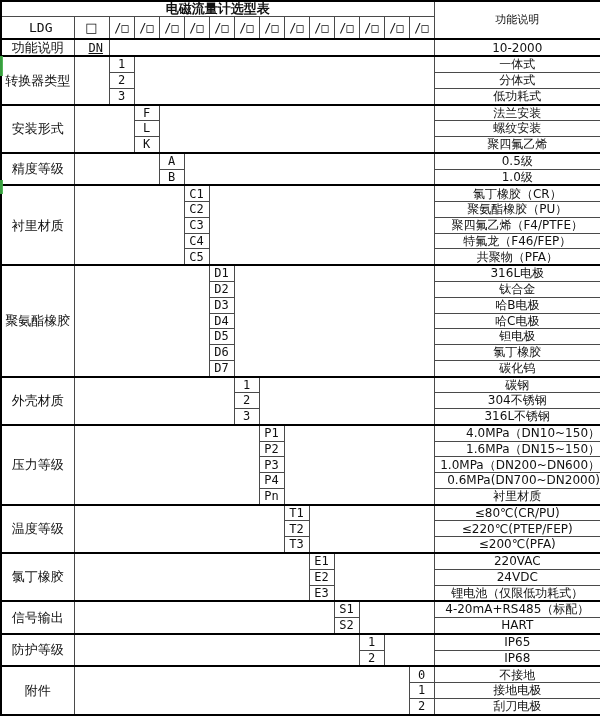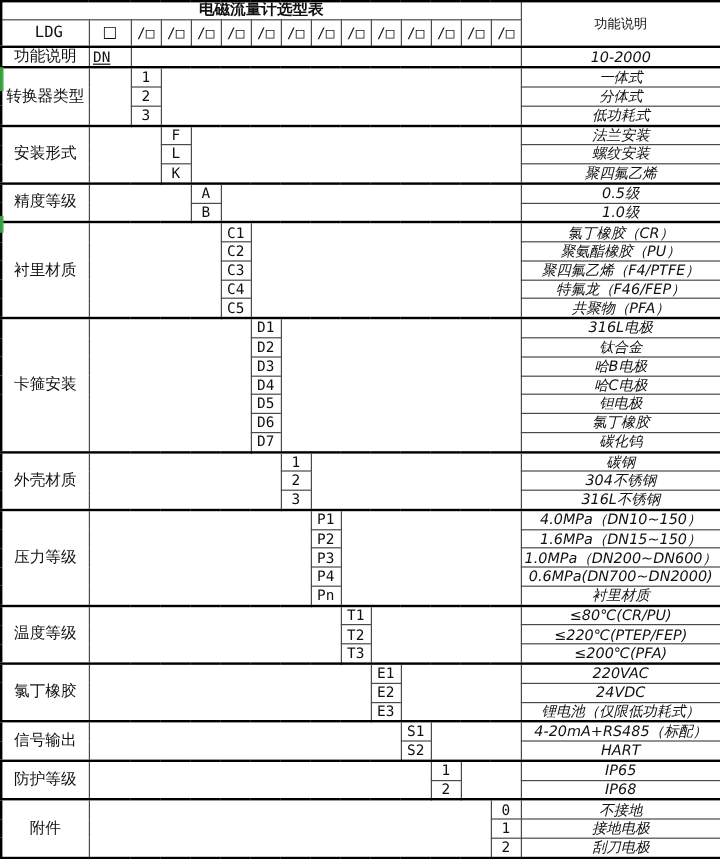--- a/index.html
+++ b/index.html
@@ -29,24 +29,24 @@
     line-height:1.05;
   }
   td.bt{border-top:2px solid #000;}
   td.title{font-size:13px;font-weight:bold;height:12px;text-align:center;}
   td.rhead{font-size:11px;}
   td.cat{font-size:13px;}
   td.ldg{text-align:center;padding-left:6px;font-family:"DejaVu Sans Mono",monospace;font-size:13px;}
   td.boxcell{font-size:13px;}
   td.slot{font-size:12px;font-family:"DejaVu Sans Mono",monospace;}
   td.code{font-family:"DejaVu Sans Mono",monospace;font-size:12px;}
-  td.code.dncode{text-align:left;padding-left:3px;text-decoration:underline;}
+  td.code.dncode{text-align:left;padding-left:14px;text-decoration:underline;}
   td.gap{background:#fff;}
-  td.desc{font-size:12px;font-style:italic;}
-  td.desc.left{text-align:center;padding-left:0;}
+  td.desc{font-size:12px;}
+  td.desc.left{text-align:right;padding-left:0;}
   tr.ldg-row td{height:20px;}
   tr.r td{height:14px;}
   
   .artifact{
     position:absolute;left:0;width:3px;background:#3fae46;
     opacity:.9;
   }
   .artifact.a1{top:56px;height:20px;}
   .artifact.a2{top:180px;height:14px;}
 </style>
@@ -159,21 +159,21 @@
         </tr>
         <tr class="r">
           <td class="code">C4</td>
           <td class="desc">特氟龙（F46/FEP）</td>
         </tr>
         <tr class="r">
           <td class="code">C5</td>
           <td class="desc">共聚物（PFA）</td>
         </tr>
         <tr class="r">
-          <td class="cat bt" rowspan="7">卡箍安装</td>
+          <td class="cat bt" rowspan="7">聚氨酯橡胶</td>
           <td class="gap bt" rowspan="7" colspan="5"></td>
           <td class="code bt">D1</td>
           <td class="gap bt" rowspan="7" colspan="8"></td>
           <td class="desc bt">316L电极</td>
         </tr>
         <tr class="r">
           <td class="code">D2</td>
           <td class="desc">钛合金</td>
         </tr>
         <tr class="r">

